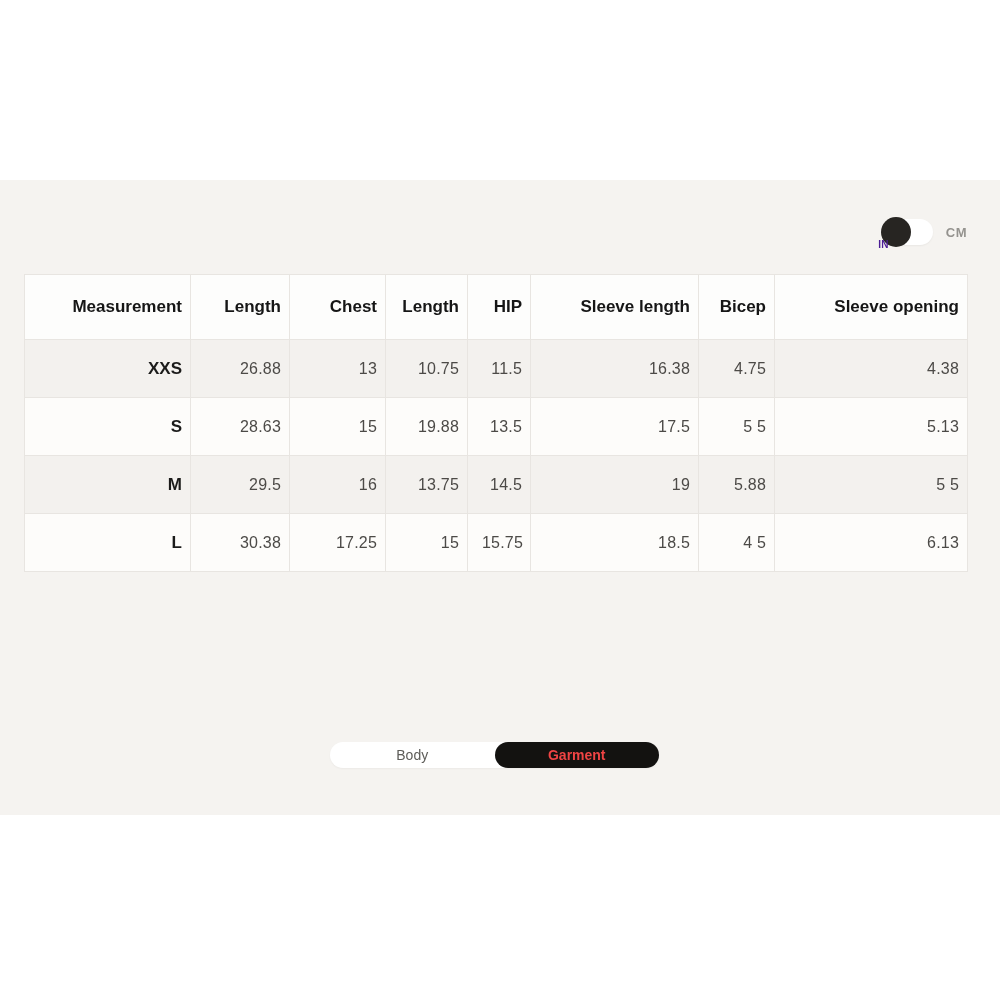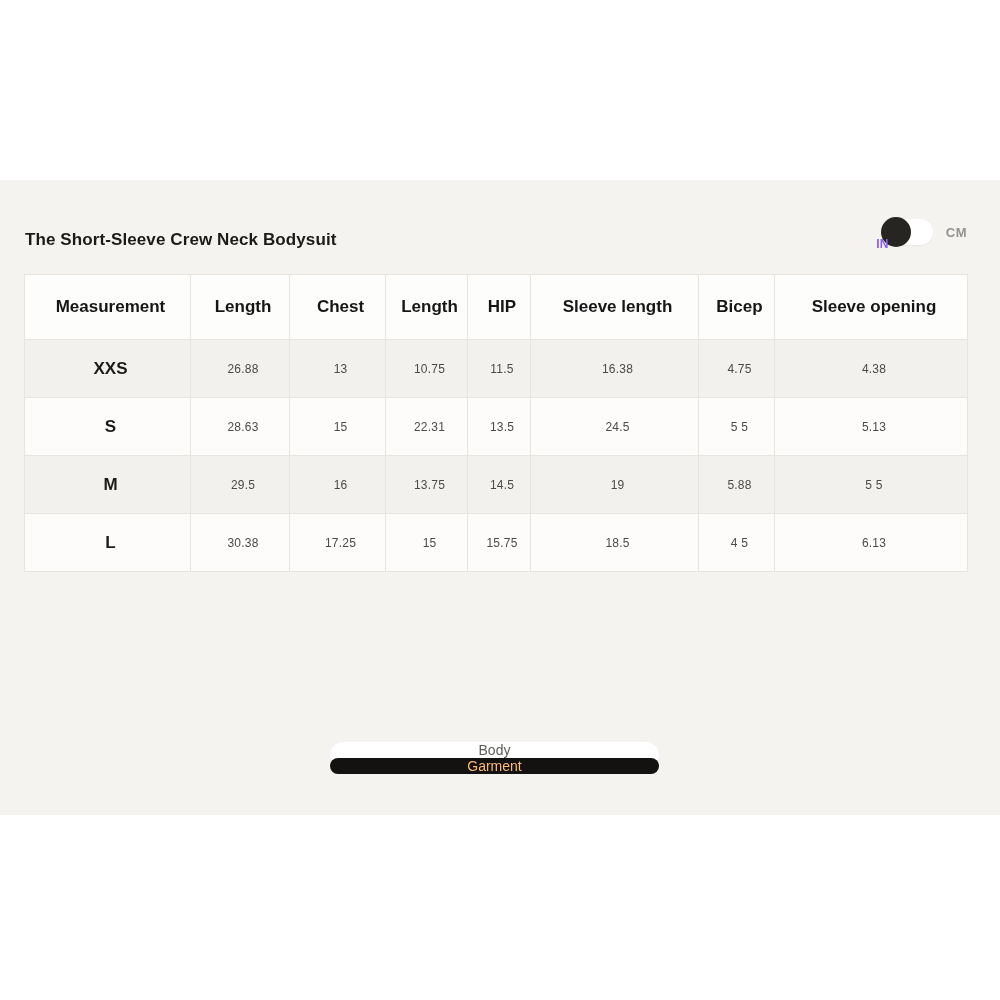--- a/index.html
+++ b/index.html
@@ -6,53 +6,52 @@
   body{font-family:"Liberation Sans", sans-serif; background:#ffffff;}
   .page{position:relative;width:1000px;height:1000px;background:#ffffff;overflow:hidden;}
 
   .panel{position:absolute;left:0;top:180px;width:1000px;height:635px;background:#f5f3f0;}
 
   .page-title{position:absolute;left:25px;top:230px;font-size:17px;font-weight:700;
     color:#1b1b1a;letter-spacing:.1px;}
 
   
   .unit-toggle{position:absolute;right:33px;top:217px;display:flex;align-items:center;height:30px;}
-  .unit-in{font-size:12px;font-weight:700;color:#8b5cf6;letter-spacing:.3px;margin-right:-3px;position:relative;z-index:1;margin-top:24px;}
+  .unit-in{font-size:10px;font-weight:700;color:#4c1d95;letter-spacing:.3px;margin-right:-3px;position:relative;z-index:1;margin-top:24px;}
   .switch{position:relative;width:47px;height:26px;background:#ffffff;border-radius:13px;
     box-shadow:0 1px 2px rgba(0,0,0,.05);display:inline-block;cursor:pointer;}
   .knob{position:absolute;left:-5px;top:-2px;width:30px;height:30px;border-radius:50%;background:#272522;}
   .unit-cm{font-size:13px;font-weight:700;color:#94928e;letter-spacing:.5px;margin-left:13px;}
 
   
   table.size-chart{position:absolute;left:24px;top:274px;width:943px;border-collapse:collapse;table-layout:fixed;}
-  table.size-chart th, table.size-chart td{border:1px solid #e8e5e1;text-align:center;
+  table.size-chart th, table.size-chart td{border:1px solid #e8e5e1;text-align:right;
     padding:0 8px 0 14px;vertical-align:middle;}
   table.size-chart thead th{height:64px;background:#fdfdfc;font-size:17px;font-weight:700;color:#161616;}
   table.size-chart tbody tr{height:58px;}
   table.size-chart tbody tr:nth-child(odd) td, table.size-chart tbody tr:nth-child(odd) th{background:#f3f1ee;}
   table.size-chart tbody tr:nth-child(even) td, table.size-chart tbody tr:nth-child(even) th{background:#fdfcfa;}
   table.size-chart tbody th{font-size:17px;font-weight:700;color:#1b1b1a;}
-  table.size-chart tbody td{font-size:12px;font-weight:400;color:#4c4a47;letter-spacing:.2px;}
+  table.size-chart tbody td{font-size:16px;font-weight:400;color:#4c4a47;letter-spacing:.2px;}
 
   
   .view-toggle{position:absolute;left:330px;top:742px;width:329px;height:26px;background:#ffffff;
-    border-radius:18px;display:flex;box-shadow:0 1px 2px rgba(0,0,0,.04);flex-direction:column;}
+    border-radius:18px;display:flex;box-shadow:0 1px 2px rgba(0,0,0,.04);}
   .view-toggle .seg{flex:1 1 50%;border:none;background:transparent;border-radius:18px;
     font-family:"Liberation Sans", sans-serif;font-size:14px;cursor:pointer;padding:0;}
   .view-toggle .seg.body{color:#5d5c58;font-weight:400;}
-  .view-toggle .seg.garment{background:#131210;color:#fdba74;font-weight:400;}
+  .view-toggle .seg.garment{background:#131210;color:#ef4444;font-weight:700;}
 </style>
 </head>
 <body>
 
 <div class="page">
 
   <div class="panel"></div>
 
-  <div class="page-title">The Short-Sleeve Crew Neck Bodysuit</div>
 
   <div class="unit-toggle">
     <span class="unit-in">IN</span>
     <span class="switch">
       <span class="knob"></span>
     </span>
     <span class="unit-cm">CM</span>
   </div>
 
   <table class="size-chart">
@@ -86,23 +85,23 @@
           <td>10.75</td>
           <td>11.5</td>
           <td>16.38</td>
           <td>4.75</td>
           <td>4.38</td>
         </tr>
         <tr>
           <th>S</th>
           <td>28.63</td>
           <td>15</td>
-          <td>22.31</td>
+          <td>19.88</td>
           <td>13.5</td>
-          <td>24.5</td>
+          <td>17.5</td>
           <td>5 5</td>
           <td>5.13</td>
         </tr>
         <tr>
           <th>M</th>
           <td>29.5</td>
           <td>16</td>
           <td>13.75</td>
           <td>14.5</td>
           <td>19</td>

